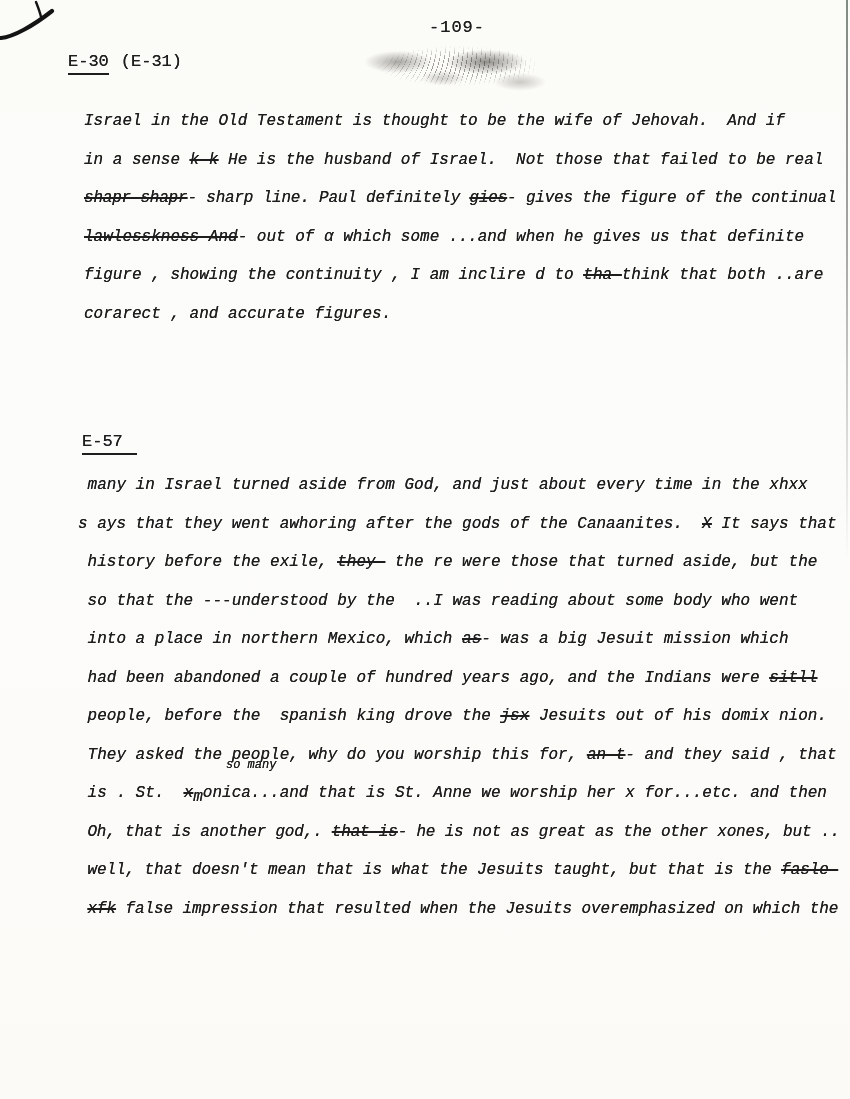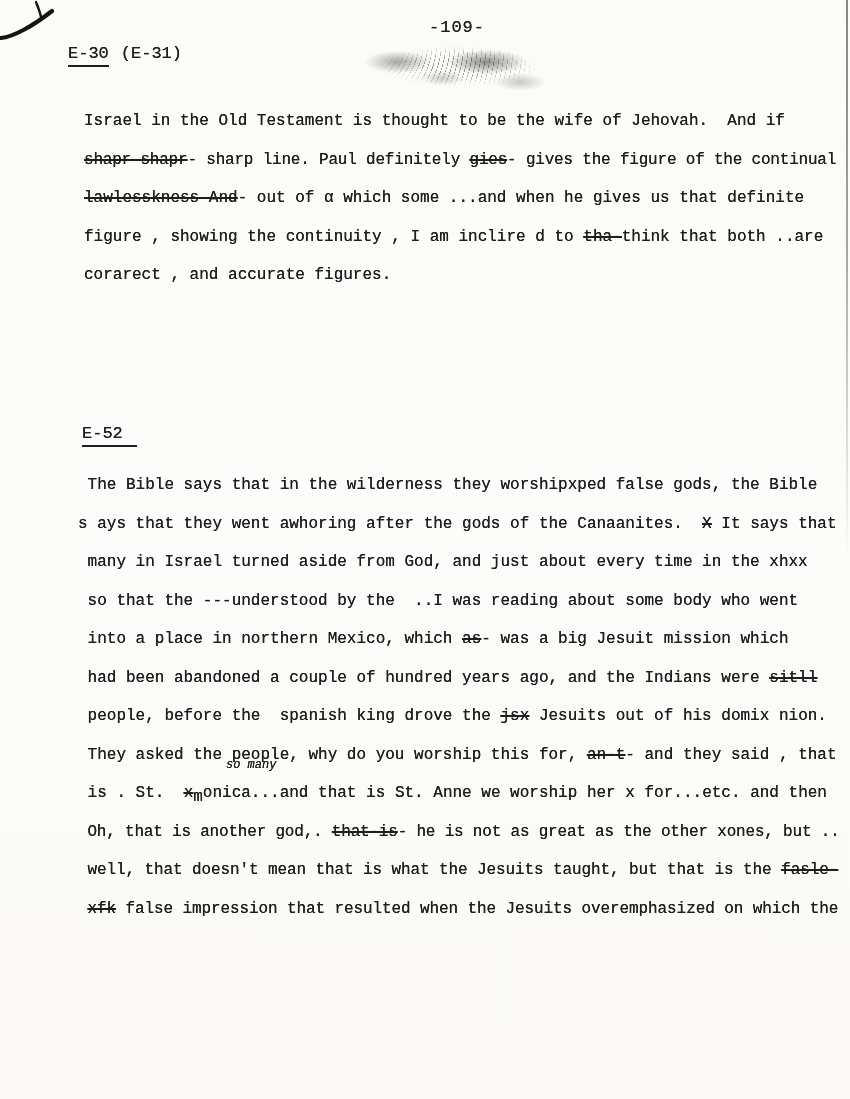--- a/index.html
+++ b/index.html
@@ -12,30 +12,30 @@
     font-family:"Liberation Mono","DejaVu Sans Mono",monospace;
     color:var(--ink,#1e1e1e);
   }
   .txt{ text-shadow:0 0 .45px currentColor; }
   .page-number{
     position:absolute; top:18px; left:0; width:100%;
     text-align:center; font-size:17px; letter-spacing:1px;
     text-shadow:0 0 .5px currentColor;
     padding-left:32px;
   }
-  .heading{ position:absolute; font-size:17px; text-shadow:0 0 .6px currentColor; }
+  .heading{ position:absolute; font-size:17px; text-shadow:0 0 .6px currentColor;margin-top:8px; }
   .heading-e30{ top:44px; left:68px; }
   .heading-e31{ top:424px; left:82px; }
   .underlined{ border-bottom:2px solid var(--ink,#1e1e1e); padding-bottom:2px; }
   .e31u{ padding-right:14px; }
   .suffix{ margin-left:12px; }
   .para{ position:absolute; font-size:16px; line-height:38.5px; }
   .para1{ top:102px; left:84px; width:756px; }
   .para2{ top:466px; left:78px; width:764px; }
-  .line{ display:block; white-space:pre; text-shadow:0 0 .45px currentColor; }
+  .line{ display:block; white-space:pre; text-shadow:0 0 .45px currentColor;font-style:italic; }
   .line span{ white-space:pre; }
   .strike{ text-decoration:line-through; text-decoration-thickness:2px; }
   .subscript{ display:inline-block; transform:translateY(4px); }
   .insert-note{
     position:absolute; top:291px; left:148px;
     font-size:12px; line-height:16px; white-space:pre;
     text-shadow:0 0 .45px currentColor;
     font-style:italic;
   }
   .pen-mark{ position:absolute; top:0; left:0; }
@@ -76,35 +76,36 @@
   <div class="smudge">
     <div class="smudge-speckle"></div>
   </div>
 
   <div class="heading heading-e30">
     <span class="underlined">E-30</span><span class="suffix">(E-31)</span>
   </div>
 
   <div class="para para1">
       <div class="line"><span>Israel in the Old Testament is thought to be the wife of Jehovah.  And if</span></div>
+      <div class="line"><span>in a sense </span><span class="strike">k k</span><span> He is the husband of Israel.  Not those that failed to be real</span></div>
       <div class="line" style="letter-spacing: -0.2px;"><span class="strike">shapr shapr</span><span>- sharp line. Paul definitely </span><span class="strike">gies</span><span>- gives the figure of the continual</span></div>
       <div class="line"><span class="strike">lawlesskness And</span><span>- out of α which some ...and when he gives us that definite</span></div>
       <div class="line"><span>figure , showing the continuity , I am inclire d to </span><span class="strike">tha-</span><span>think that both ..are</span></div>
       <div class="line"><span>corarect , and accurate figures.</span></div>
     </div>
 
   <div class="heading heading-e31">
-    <span class="underlined e31u">E-52</span>
+    <span class="underlined e31u">E-57</span>
   </div>
 
   <div class="para para2">
     <span class="insert-note">so many</span>
-  <div class="line"><span> The Bible says that in the wilderness they worshipxped false gods, the Bible</span></div>
+      <div class="line"><span> many in Israel turned aside from God, and just about every time in the xhxx</span></div>
       <div class="line"><span>s ays that they went awhoring after the gods of the Canaanites.  </span><span class="strike">X</span><span> It says that</span></div>
-      <div class="line"><span> many in Israel turned aside from God, and just about every time in the xhxx</span></div>
+      <div class="line"><span> history before the exile, </span><span class="strike">they-</span><span> the re were those that turned aside, but the</span></div>
       <div class="line"><span> so that the ---understood by the  ..I was reading about some body who went</span></div>
       <div class="line"><span> into a place in northern Mexico, which </span><span class="strike">as</span><span>- was a big Jesuit mission which</span></div>
       <div class="line"><span> had been abandoned a couple of hundred years ago, and the Indians were </span><span class="strike">sitll</span></div>
       <div class="line"><span> people, before the  spanish king drove the </span><span class="strike">jsx</span><span> Jesuits out of his domix nion.</span></div>
       <div class="line"><span> They asked the people, why do you worship this for, </span><span class="strike">an-t</span><span>- and they said , that</span></div>
       <div class="line"><span> is . St.  </span><span class="strike">x</span><span class="subscript">m</span><span>onica...and that is St. Anne we worship her x for...etc. and then</span></div>
       <div class="line" style="letter-spacing: -0.2px;"><span> Oh, that is another god,. </span><span class="strike">that-is</span><span>- he is not as great as the other xones, but ..</span></div>
       <div class="line" style="letter-spacing: -0.1px;"><span> well, that doesn't mean that is what the Jesuits taught, but that is the </span><span class="strike">fasle-</span></div>
       <div class="line" style="letter-spacing: -0.1px;"><span> </span><span class="strike">xfk</span><span> false impression that resulted when the Jesuits overemphasized on which the</span></div>
     </div>

